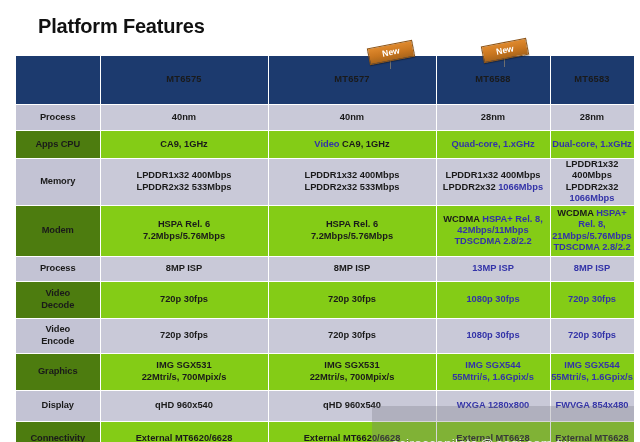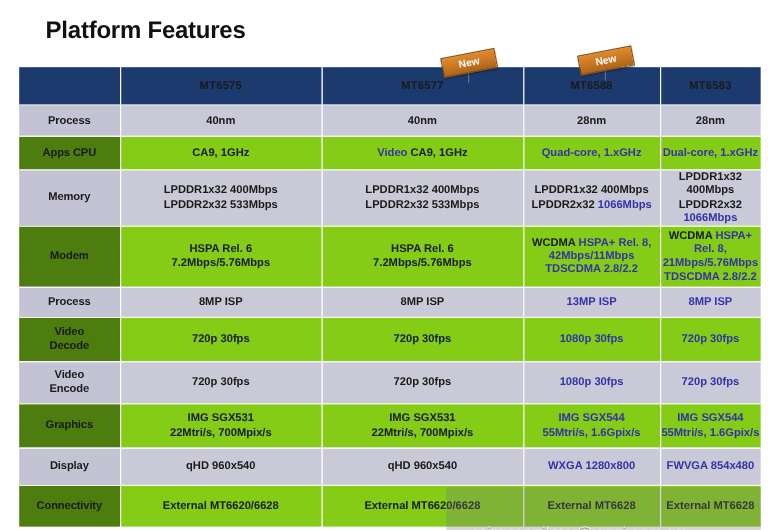--- a/index.html
+++ b/index.html
@@ -62,21 +62,21 @@
   
   col.c-label { width: 84px; }
   col.c-col   { width: 168px; }
   col.c-colb  { width: 114px; }
   col.c-colc  { width: 84px; }
 
   
   tr.hdr td {
     background: #1c3a6e;
     color: #ffffff;
-    height: 31px;
+    height: 48px;
     border-right: 1px solid #ffffff;
     border-bottom: none;
   }
   tr.hdr td.hdr-blank { background: #1c3a6e; }
   .hdr-sm {
     font-size: 12.5px;
     font-weight: bold;
     letter-spacing: 0.2px;
   }
   .hdr-lg {

